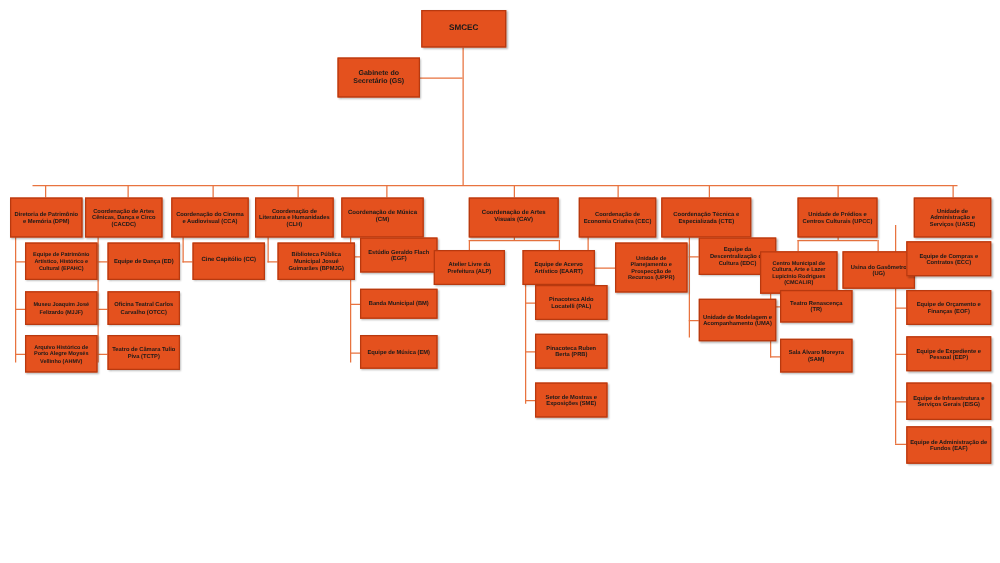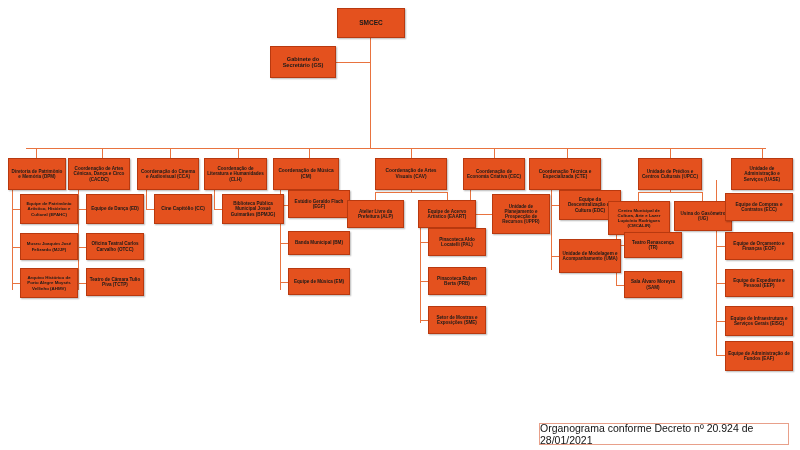--- a/index.html
+++ b/index.html
@@ -245,17 +245,14 @@
   <div class="node" style="left:725px;top:269px;width:68px;height:28px;font-size:4.6px;">
     <span>Equipe de Expediente e Pessoal (EEP)</span>
   </div>
   <div class="node" style="left:725px;top:306px;width:68px;height:30px;font-size:4.6px;">
     <span>Equipe de Infraestrutura e Serviços Gerais (EISG)</span>
   </div>
   <div class="node" style="left:725px;top:341px;width:68px;height:30px;font-size:4.6px;">
     <span>Equipe de Administração de Fundos (EAF)</span>
   </div>
 
-  <div class="footer" style="left:539px;top:423px;width:250px;height:22px;">
-    <span>Organograma conforme Decreto nº 20.924 de 28/01/2021</span>
-  </div>
 
 </div>
 
 </body></html>

